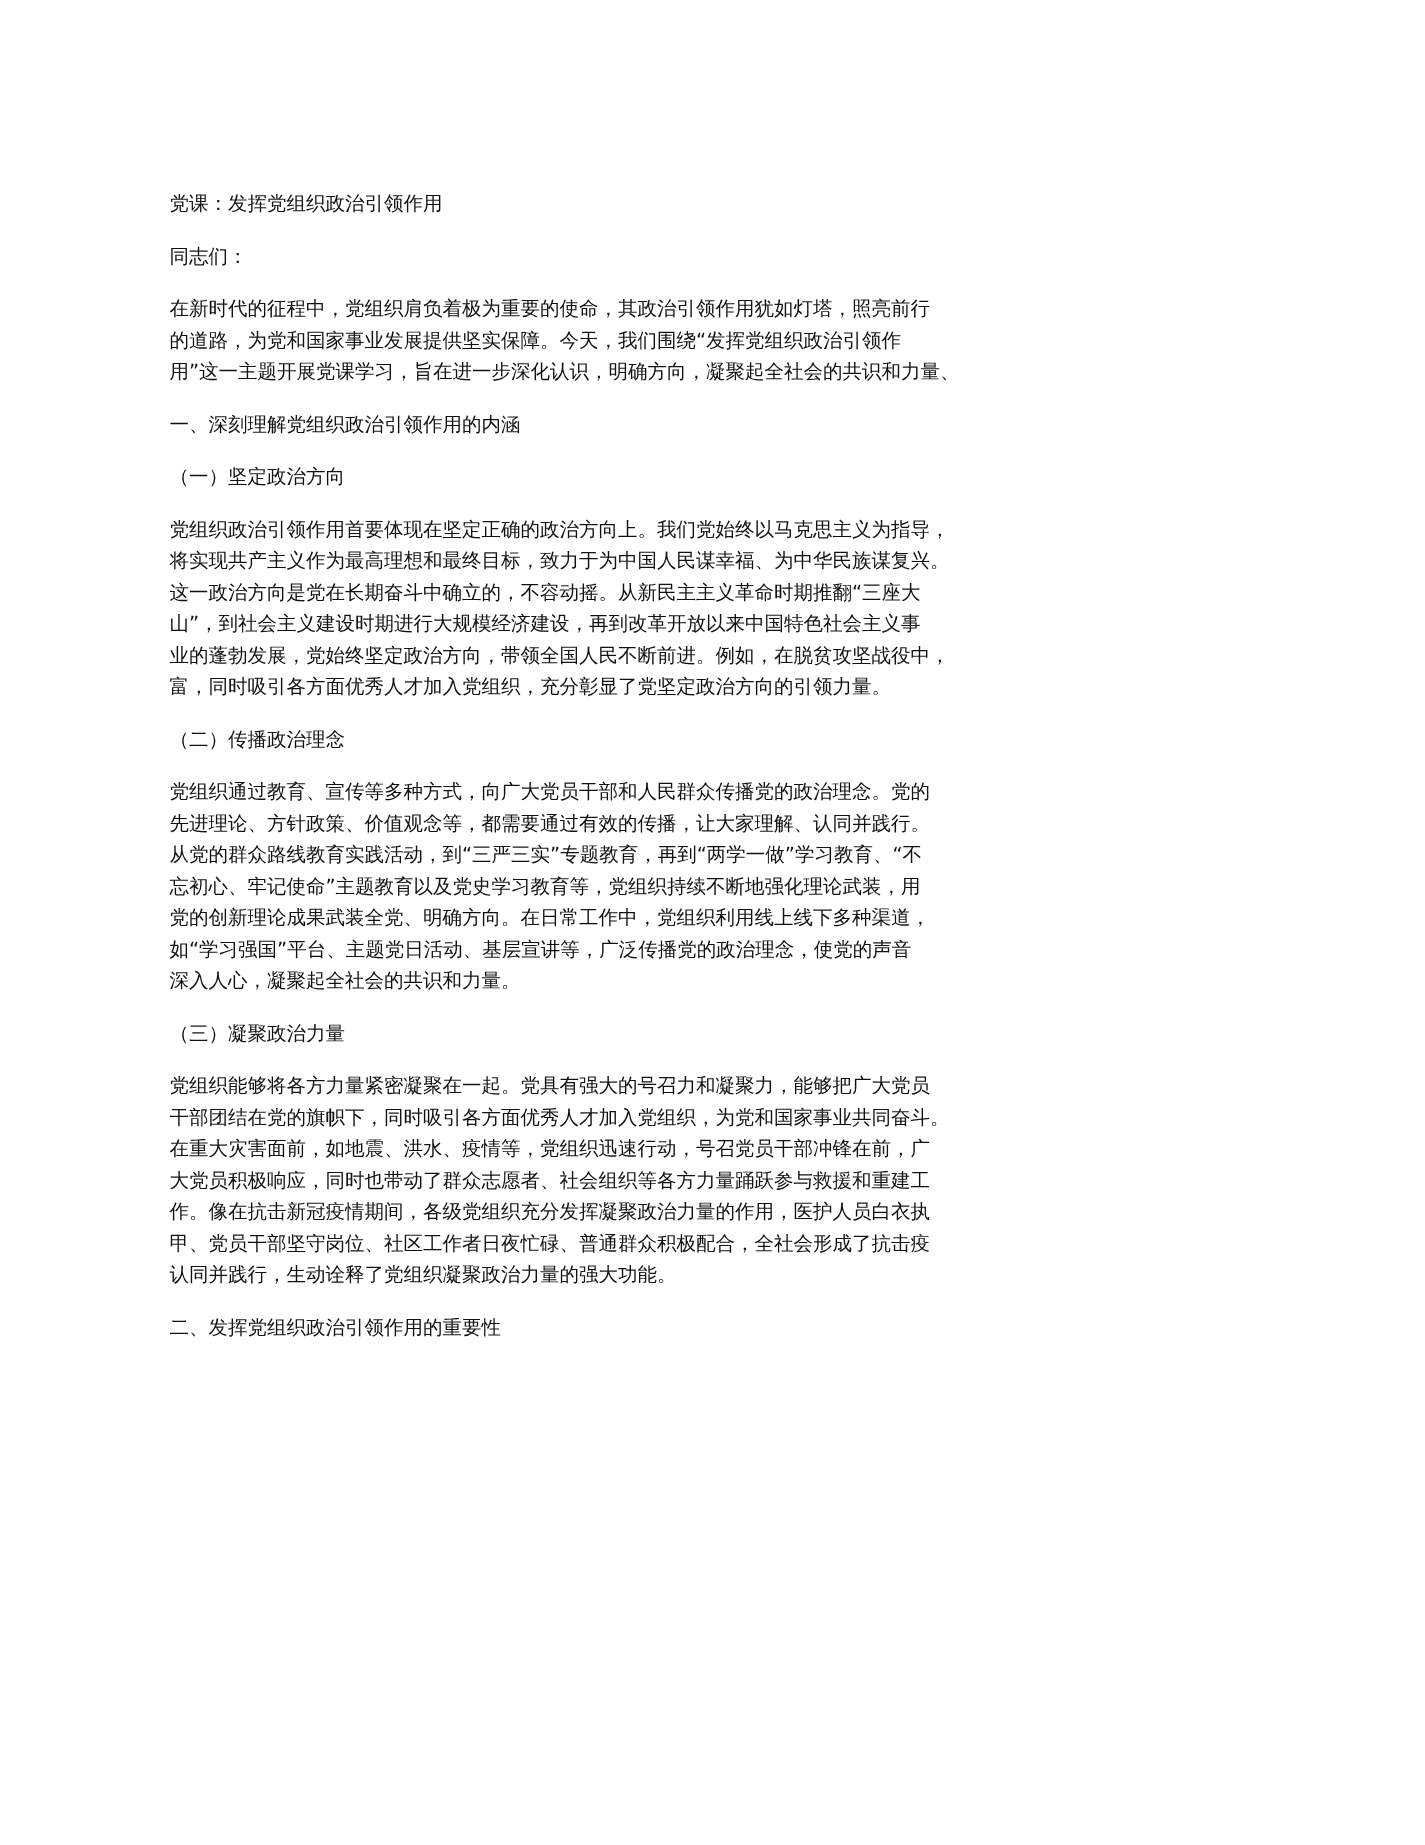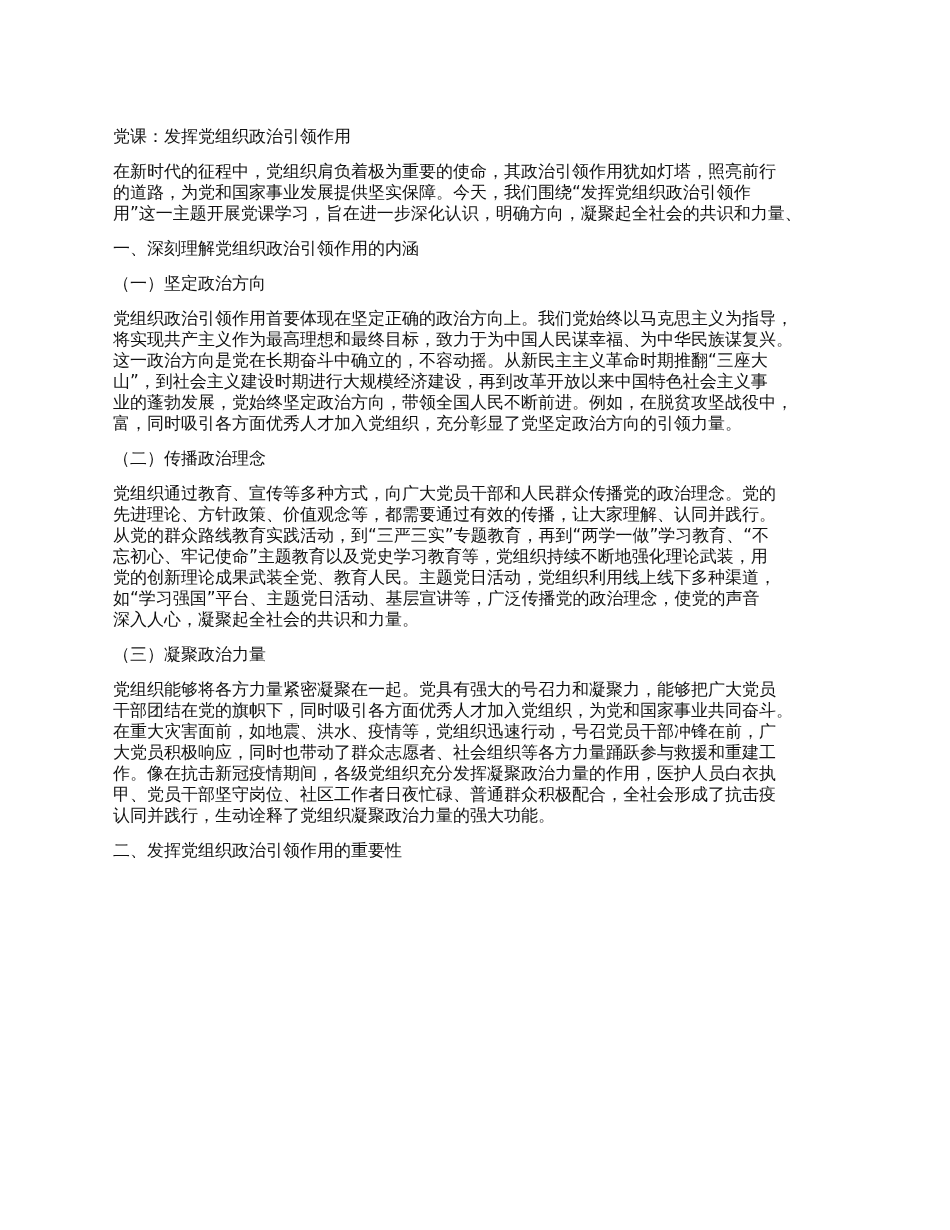--- a/index.html
+++ b/index.html
@@ -1,30 +1,33 @@
 <!DOCTYPE html>
 <html><head>
 <meta charset="utf-8">
 <style>
   html, body { margin:0; padding:0; background:#ffffff; }
   body { width:950px; height:1230px; position:relative; overflow:hidden;
          font-family:"DejaVu Sans", "Liberation Sans", sans-serif; color:#111; }
   .page { position:absolute; left:113px; top:126px; width:750px; }
   .block { margin:0 0 14px 0; }
-  .line { font-size:17px; line-height:21px; white-space:nowrap; letter-spacing:0px; }
+  .line { font-size:13px; line-height:21px; white-space:nowrap; letter-spacing:0px; }
 </style>
 </head>
 <body>
 
 <div class="page">
 
   <div class="block">
     <div class="line">党课：发挥党组织政治引领作用</div>
   </div>
 
+  <div class="block">
+    <div class="line">同志们：</div>
+  </div>
 
   <div class="block">
     <div class="line">在新时代的征程中，党组织肩负着极为重要的使命，其政治引领作用犹如灯塔，照亮前行</div>
     <div class="line">的道路，为党和国家事业发展提供坚实保障。今天，我们围绕“发挥党组织政治引领作</div>
     <div class="line">用”这一主题开展党课学习，旨在进一步深化认识，明确方向，凝聚起全社会的共识和力量、</div>
   </div>
 
   <div class="block">
     <div class="line">一、深刻理解党组织政治引领作用的内涵</div>
   </div>
@@ -44,21 +47,21 @@
 
   <div class="block">
     <div class="line">（二）传播政治理念</div>
   </div>
 
   <div class="block">
     <div class="line">党组织通过教育、宣传等多种方式，向广大党员干部和人民群众传播党的政治理念。党的</div>
     <div class="line">先进理论、方针政策、价值观念等，都需要通过有效的传播，让大家理解、认同并践行。</div>
     <div class="line">从党的群众路线教育实践活动，到“三严三实”专题教育，再到“两学一做”学习教育、“不</div>
     <div class="line">忘初心、牢记使命”主题教育以及党史学习教育等，党组织持续不断地强化理论武装，用</div>
-    <div class="line">党的创新理论成果武装全党、教育人民。主题党日活动，党组织利用线上线下多种渠道，</div>
+    <div class="line">党的创新理论成果武装全党、明确方向。在日常工作中，党组织利用线上线下多种渠道，</div>
     <div class="line">如“学习强国”平台、主题党日活动、基层宣讲等，广泛传播党的政治理念，使党的声音</div>
     <div class="line">深入人心，凝聚起全社会的共识和力量。</div>
   </div>
 
   <div class="block">
     <div class="line">（三）凝聚政治力量</div>
   </div>
 
   <div class="block">
     <div class="line">党组织能够将各方力量紧密凝聚在一起。党具有强大的号召力和凝聚力，能够把广大党员</div>

